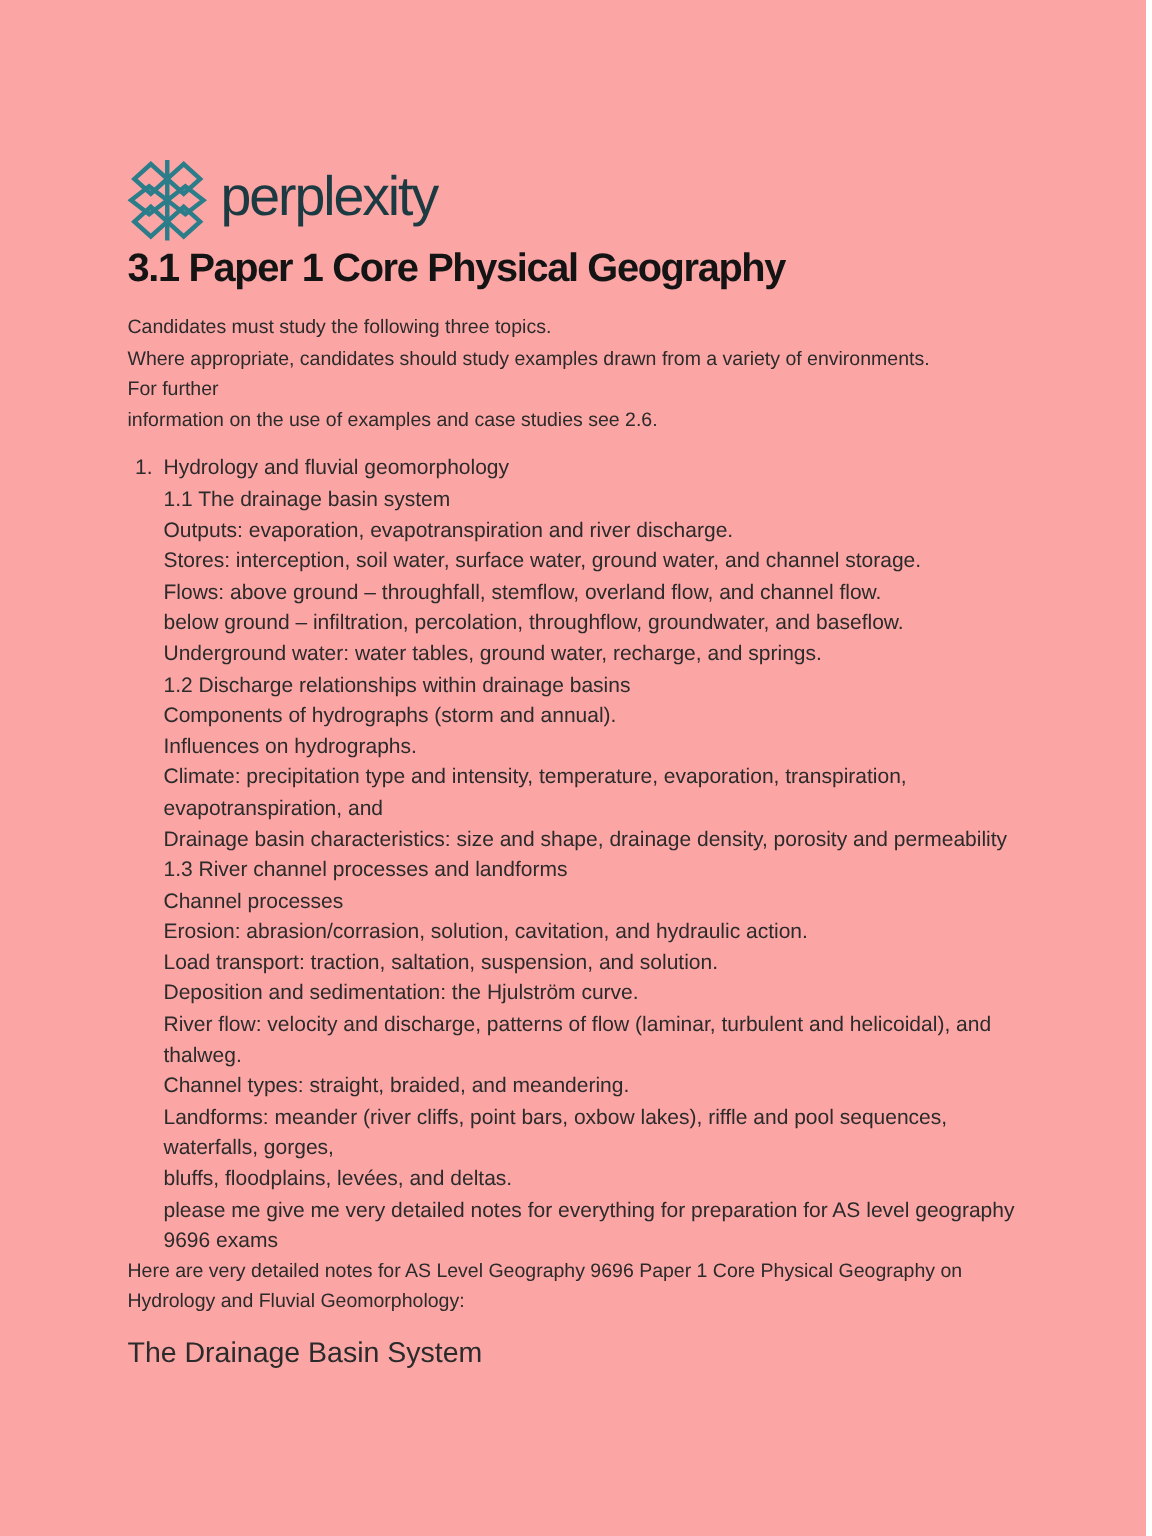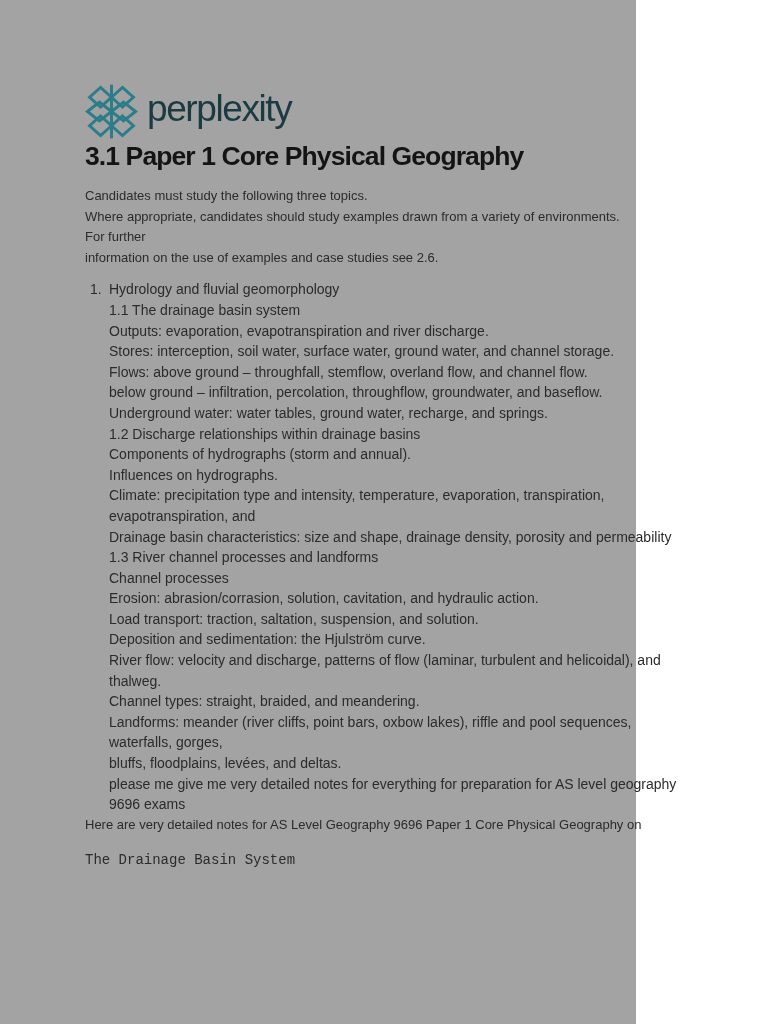--- a/index.html
+++ b/index.html
@@ -11,23 +11,23 @@
   }
   *{margin:0;padding:0;box-sizing:border-box;}
   html,body{background:#ffffff;}
   body{
     width:768px;height:1024px;
     font-family:"Liberation Sans",sans-serif;
     color:var(--body-color);
     overflow:hidden;
   }
   .page{
-    width:636px;height:1024px;
-    padding:82px 58px 0 85px;
-    background:#a3a3a3;
+    width:764px;height:1024px;
+    padding:104px 58px 0 85px;
+    background:#fca5a5;
   }
   .logo-row{
     display:flex;align-items:center;gap:9px;height:58px;
   }
   .logo-icon{width:53px;height:57px;flex:0 0 auto;}
   .logo-icon svg{width:53px;height:57px;display:block;}
   .logo-icon svg *{stroke:var(--icon-color);fill:none;stroke-width:2.7;}
   .wordmark{
     font-size:37px;
     font-weight:500;
@@ -60,23 +60,22 @@
     flex:0 0 auto;
     width:19px;
     margin-left:5px;
     text-align:left;
   }
   .list-lines{flex:1 1 auto;}
   .list-lines .line{white-space:pre;}
   .response{margin-top:0;}
   .section-title{
     margin-top:15px;
-    font-size:14px;
+    font-size:19px;
     line-height:20.6px;
-    font-family:Liberation Mono, monospace;
   }
 </style>
 </head>
 <body>
 
 <div class="page">
 
   <div class="logo-row">
     <span class="logo-icon">
       <svg viewBox="0 0 48 52" xmlns="http://www.w3.org/2000/svg">
@@ -128,17 +127,18 @@
         <div class="line">Landforms: meander (river cliffs, point bars, oxbow lakes), riffle and pool sequences,</div>
         <div class="line">waterfalls, gorges,</div>
         <div class="line">bluffs, floodplains, levées, and deltas.</div>
         <div class="line">please me give me very detailed notes for everything for preparation for AS level geography</div>
         <div class="line">9696 exams</div>
       </div>
   </div>
 
   <div class="para response">
       <div class="line">Here are very detailed notes for AS Level Geography 9696 Paper 1 Core Physical Geography on</div>
+      <div class="line">Hydrology and Fluvial Geomorphology:</div>
     </div>
 
   <div class="section-title">The Drainage Basin System</div>
 
 </div>
 
 </body></html>

